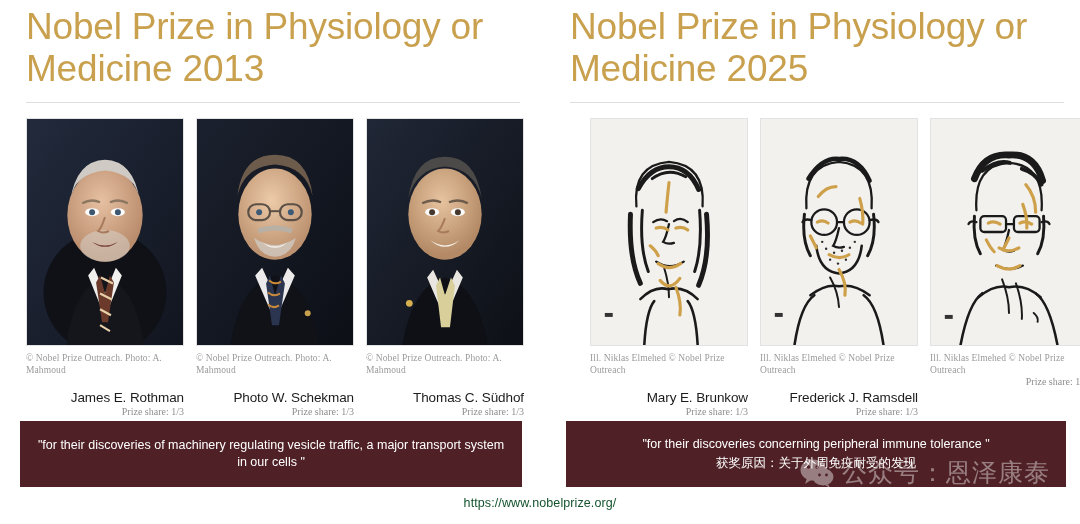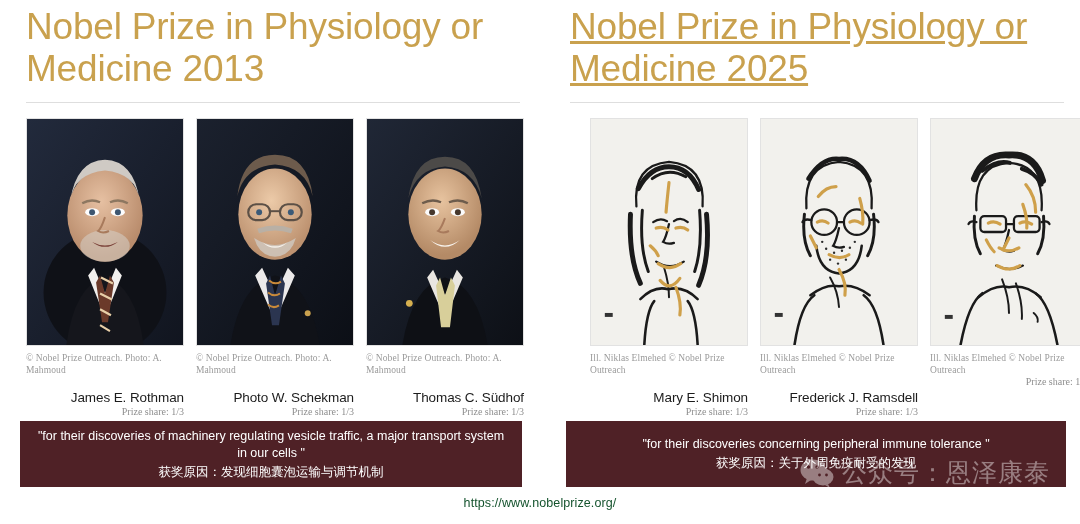--- a/index.html
+++ b/index.html
@@ -21,21 +21,21 @@
     position:absolute;
     left:26px;top:6px;
     width:470px;
     color:#c9a14e;
     font-size:37px;
     line-height:42px;
     font-weight:400;
     letter-spacing:-0.2px;
     font-family:"Liberation Sans", sans-serif;
   }
-  .panel-right .panel-title{left:30px;width:480px;text-decoration:underline;}
+  .panel-right .panel-title{left:30px;width:480px;}
 
   .divider{
     position:absolute;
     left:26px;top:102px;
     width:494px;height:1px;
     background:#dedede;
   }
   .panel-right .divider{left:30px;width:494px;}
 
   
@@ -266,21 +266,20 @@
         </div>
         <div class="credit">© Nobel Prize Outreach. Photo: A. Mahmoud</div>
         <div class="lname">Thomas C. Südhof</div>
         <div class="share">Prize share: 1/3</div>
       </div>
 
     </div>
 
     <div class="motivation">
       <div class="mot-en">"for their discoveries of machinery regulating vesicle traffic, a major transport system in our cells "</div>
-      <div class="mot-zh">获奖原因：发现细胞囊泡运输与调节机制</div>
     </div>
   </div>
 
   <div class="panel panel-right">
 
     <div class="panel-title">Nobel Prize in Physiology or Medicine 2025</div>
     <div class="divider"></div>
 
     <div class="laureates">
 
@@ -311,21 +310,21 @@
               <path d="M86 110 q7 -2 12 2"></path>
               <path d="M68 146 q12 8 23 0"></path>
               <path d="M70 163 q10 12 20 -2"></path>
               <path d="M86 170 q6 16 4 28"></path>
               <path d="M60 128 q6 5 8 10"></path>
             </g>
             <rect x="14" y="196" width="8" height="4" fill="#333"></rect>
           </svg>
         </div>
         <div class="credit">Ill. Niklas Elmehed © Nobel Prize Outreach</div>
-        <div class="lname">Mary E. Shimon</div>
+        <div class="lname">Mary E. Brunkow</div>
         <div class="share">Prize share: 1/3</div>
       </div>
 
       <div class="laureate">
         <div class="portrait" style="background:#f2f1ed;">
           <svg viewBox="0 0 158 228" preserveAspectRatio="xMidYMid meet" aria-hidden="true">
             <rect width="158" height="228" fill="#f2f1ed"></rect>
             <g fill="none" stroke="#1a1a1a" stroke-width="2.3" stroke-linecap="round">
               <path d="M46 90 q-3 -44 33 -47 q36 3 33 47"></path>
               <path d="M48 60 q14 -22 31 -20 q20 -2 31 22" stroke-width="4.5"></path>

